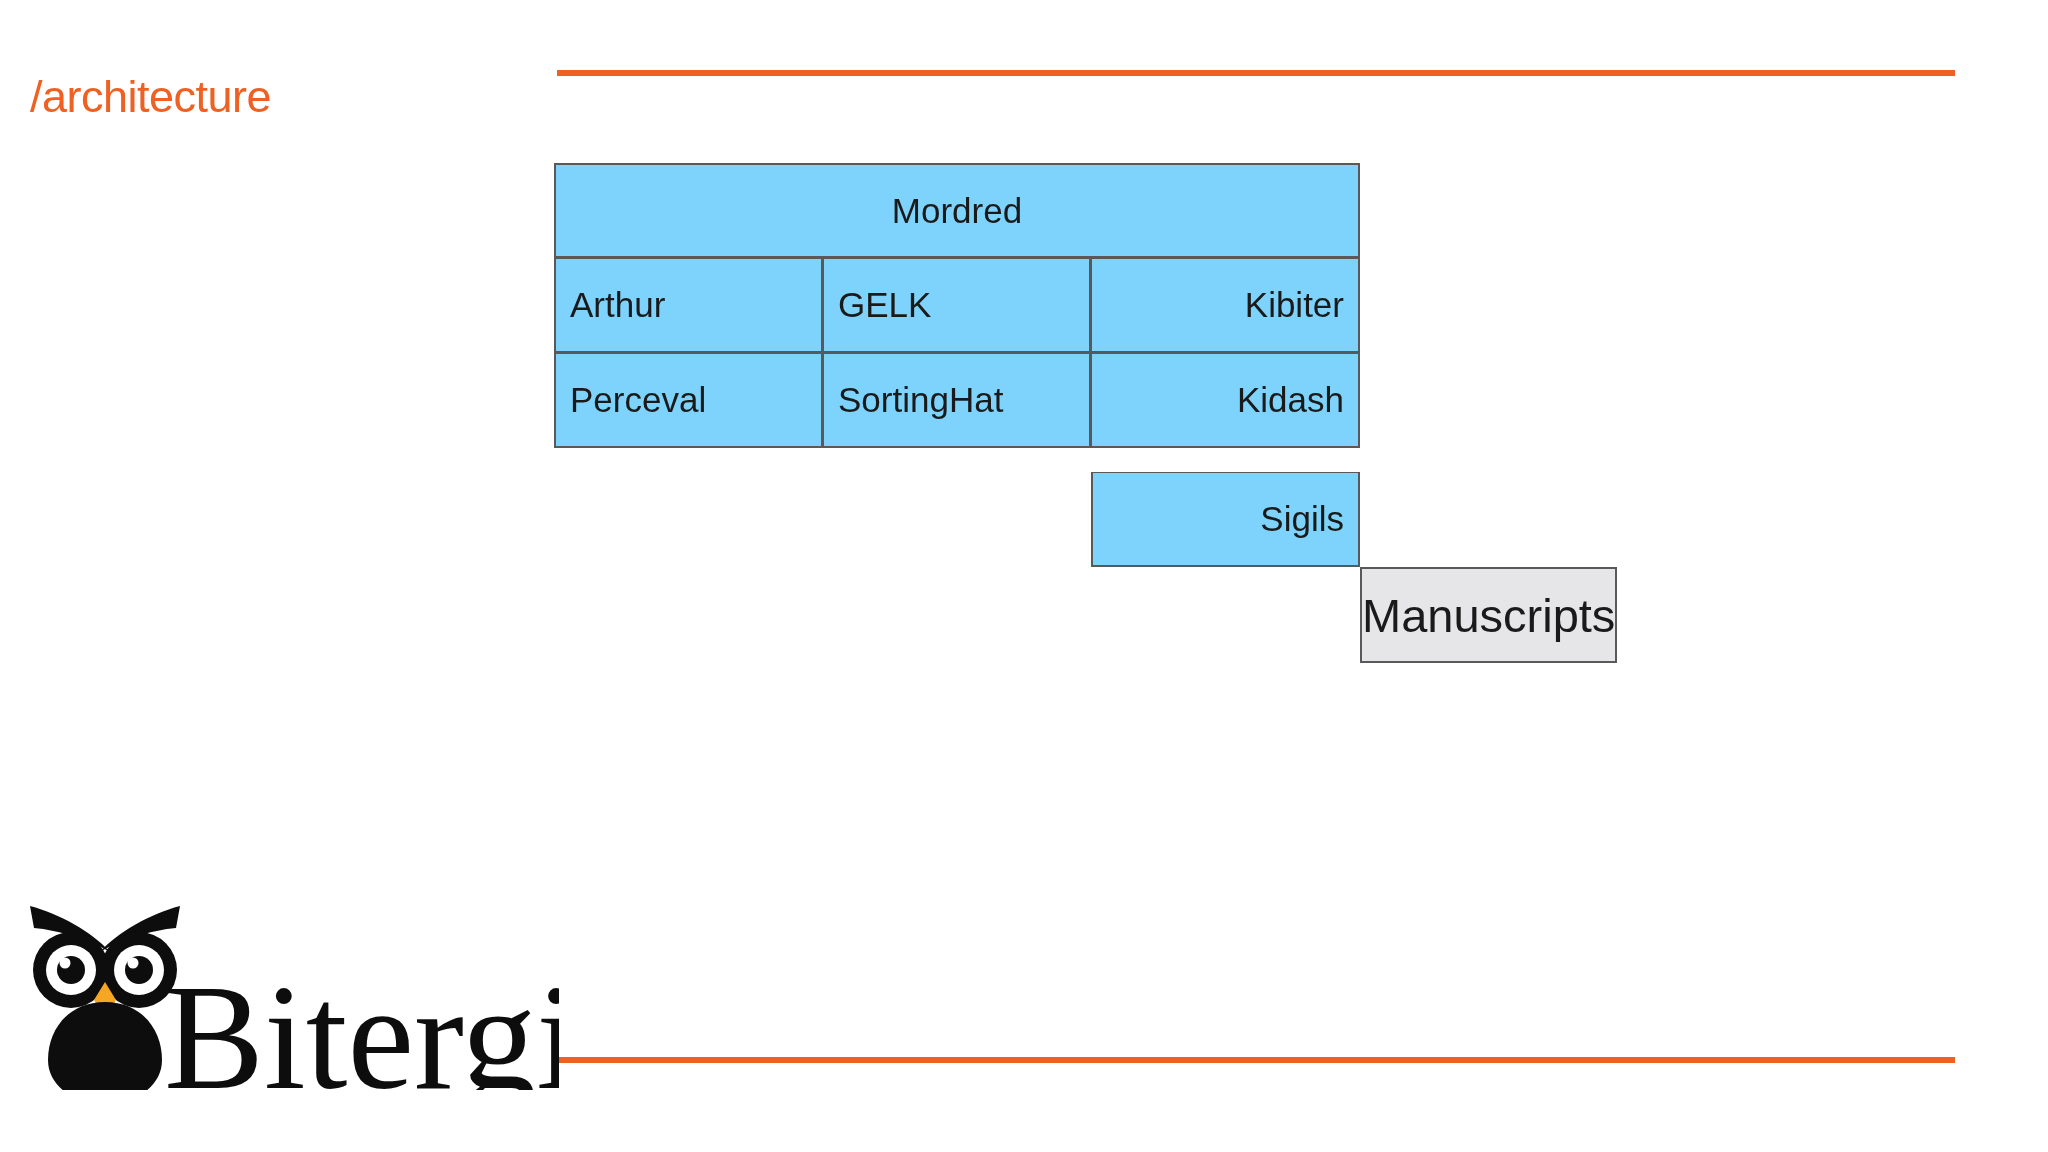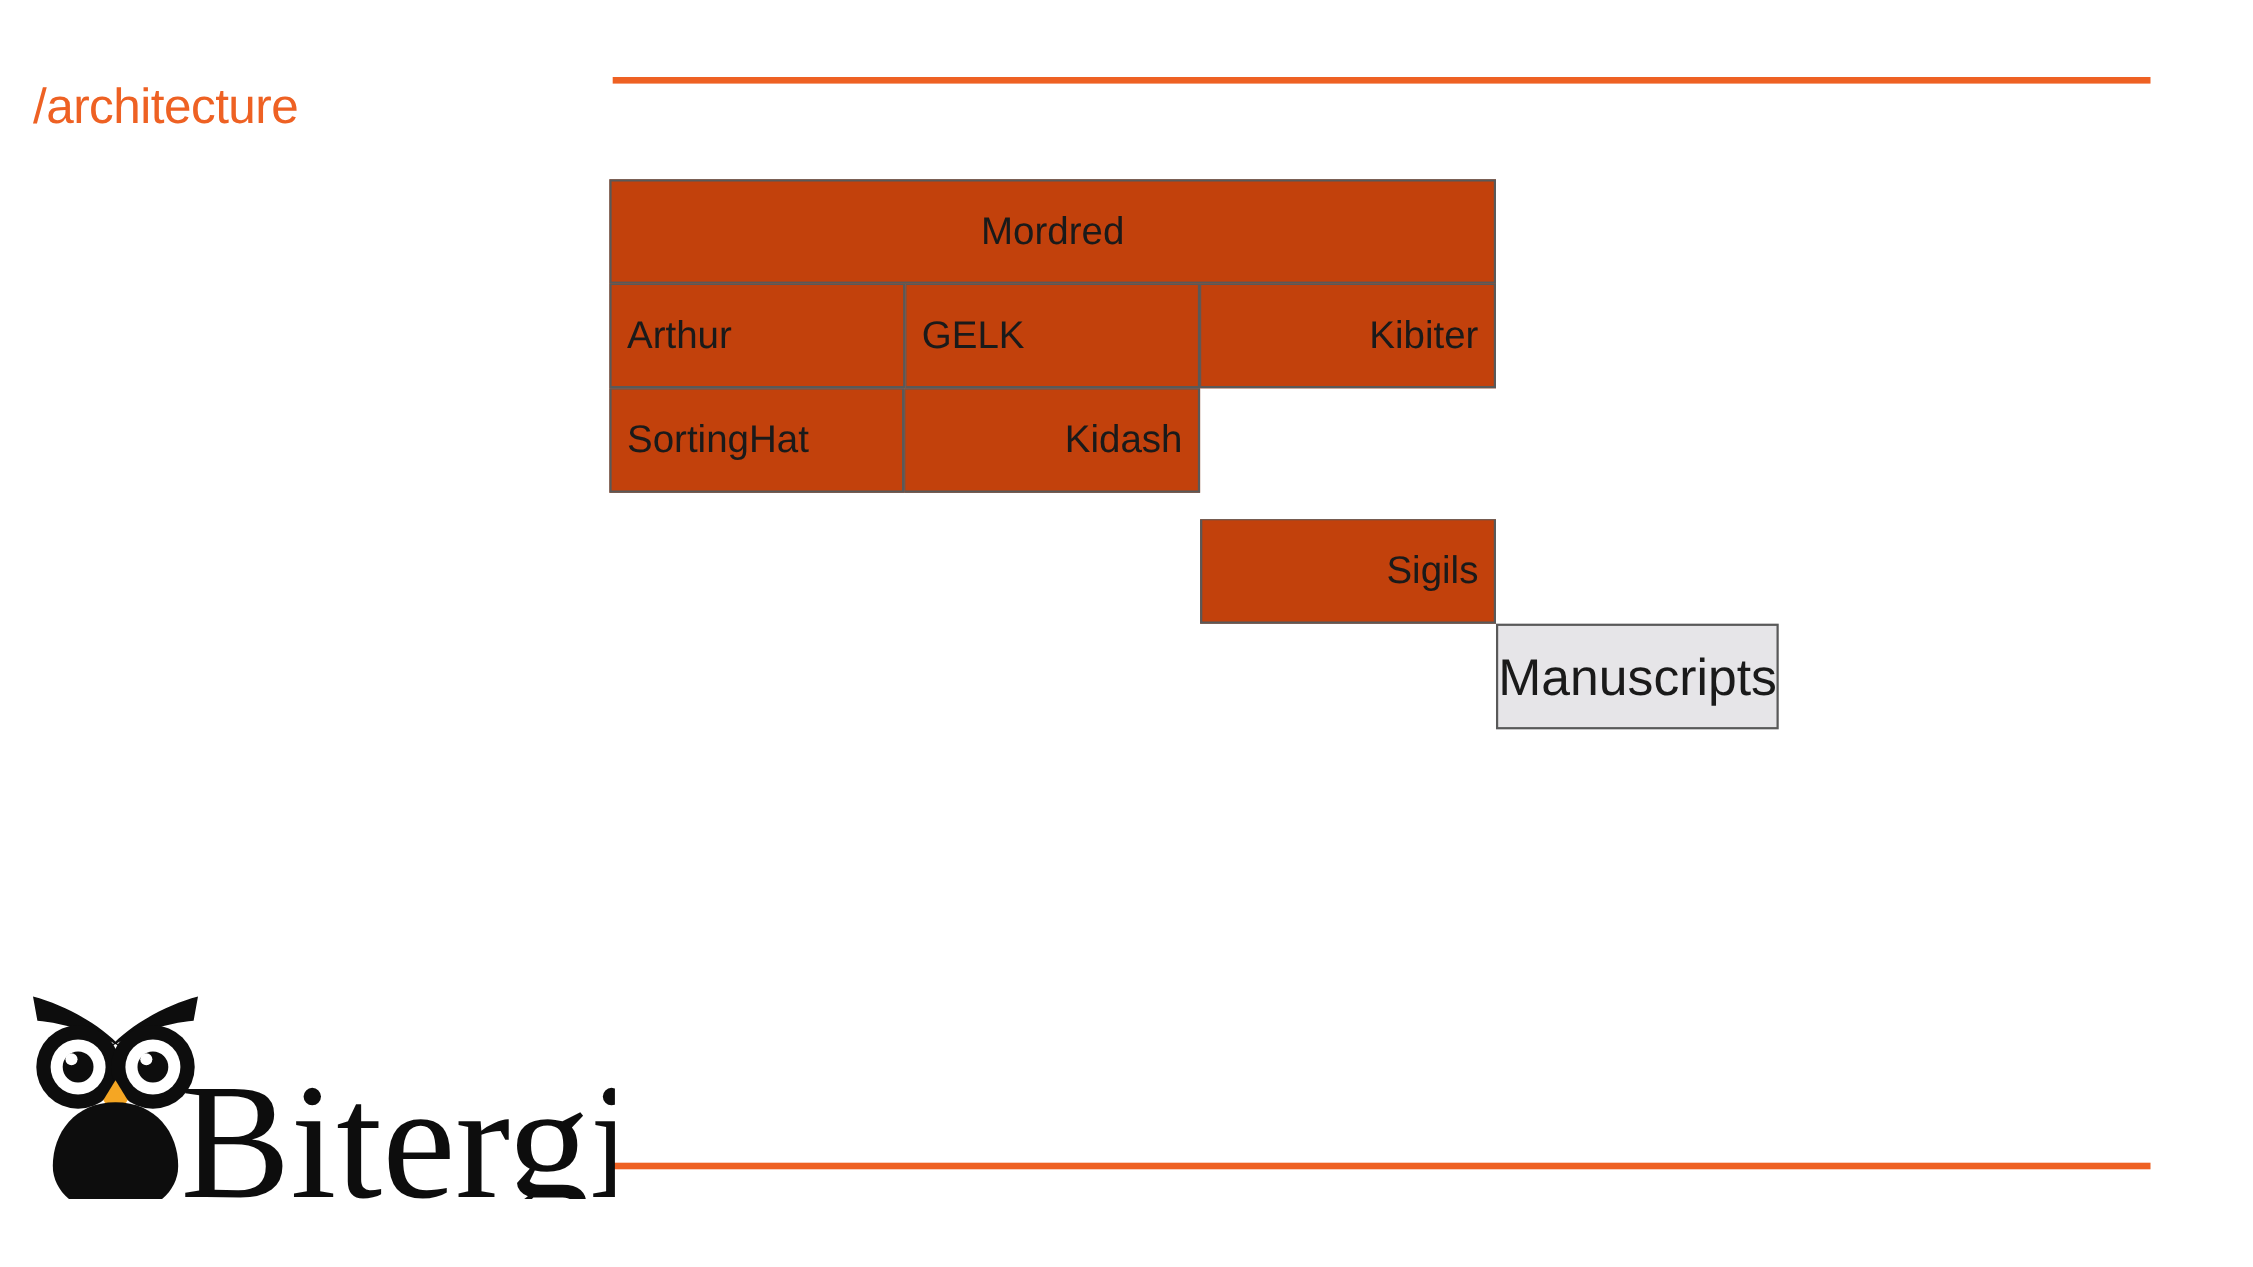--- a/index.html
+++ b/index.html
@@ -35,21 +35,21 @@
   .rule-bottom{ left:555px; top:1057px; width:1400px; }
 
   
   .arch-table{
     position:absolute;
     left:554px; top:163px;
     width:806px;
   }
   .arch-row{ display:flex; }
   .cell{
-    background:#c2410c;
+    background:#7dd3fc;
     border:2px solid #595959;
     box-sizing:border-box;
     height:95px;
     display:flex;
     align-items:center;
     font-size:35px;
     color:#1a1a1a;
     padding:0 14px;
     white-space:nowrap;
   }
@@ -105,20 +105,21 @@
       <div class="cell span3">Mordred</div>
     </div>
 
     <div class="arch-row">
       <div class="cell col1">Arthur</div>
       <div class="cell col2">GELK</div>
       <div class="cell col3">Kibiter</div>
     </div>
 
     <div class="arch-row">
+      <div class="cell col1">Perceval</div>
       <div class="cell col2">SortingHat</div>
       <div class="cell col3">Kidash</div>
     </div>
 
     <div class="arch-row row-sigils">
       <div class="cell col3">Sigils</div>
     </div>
 
     <div class="arch-row manuscripts-row">
       <div class="manuscripts-box">Manuscripts</div>

